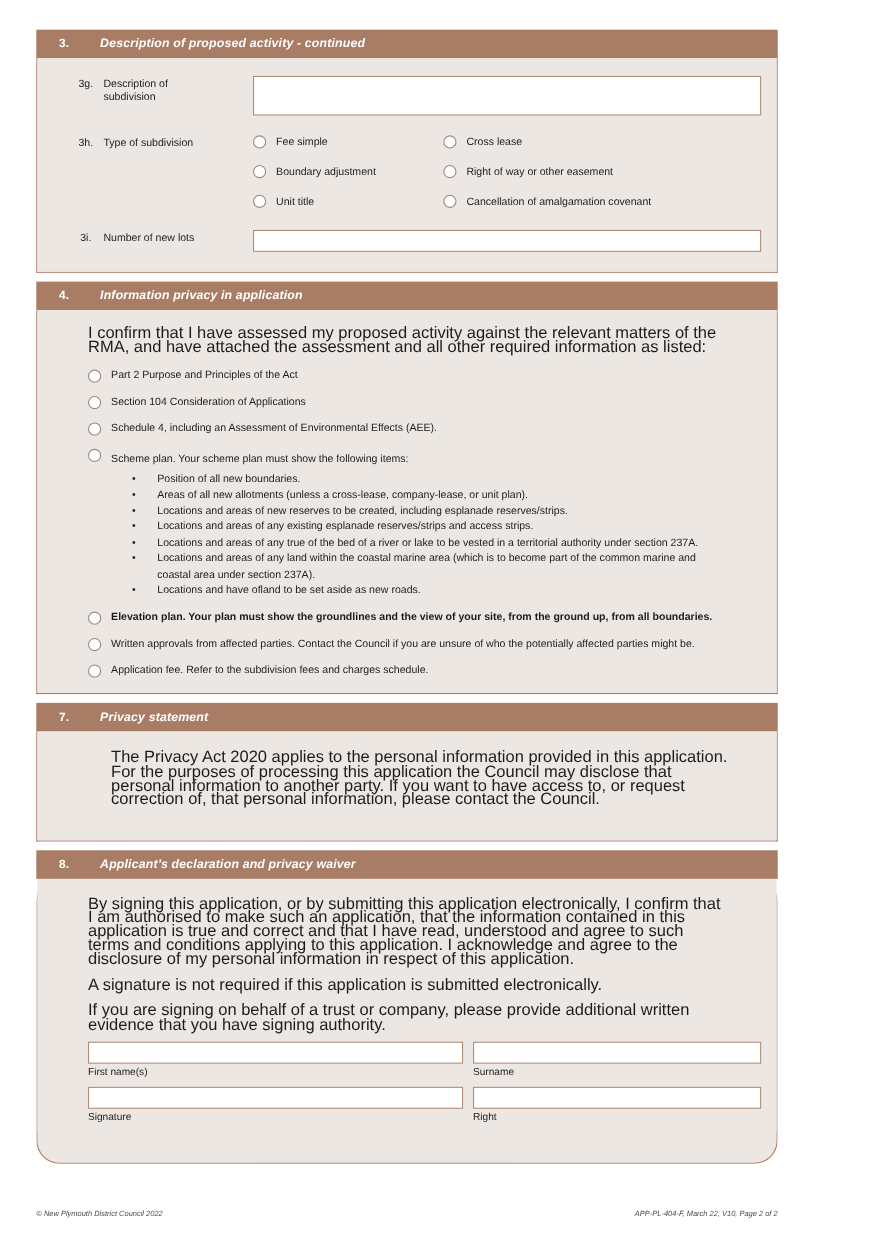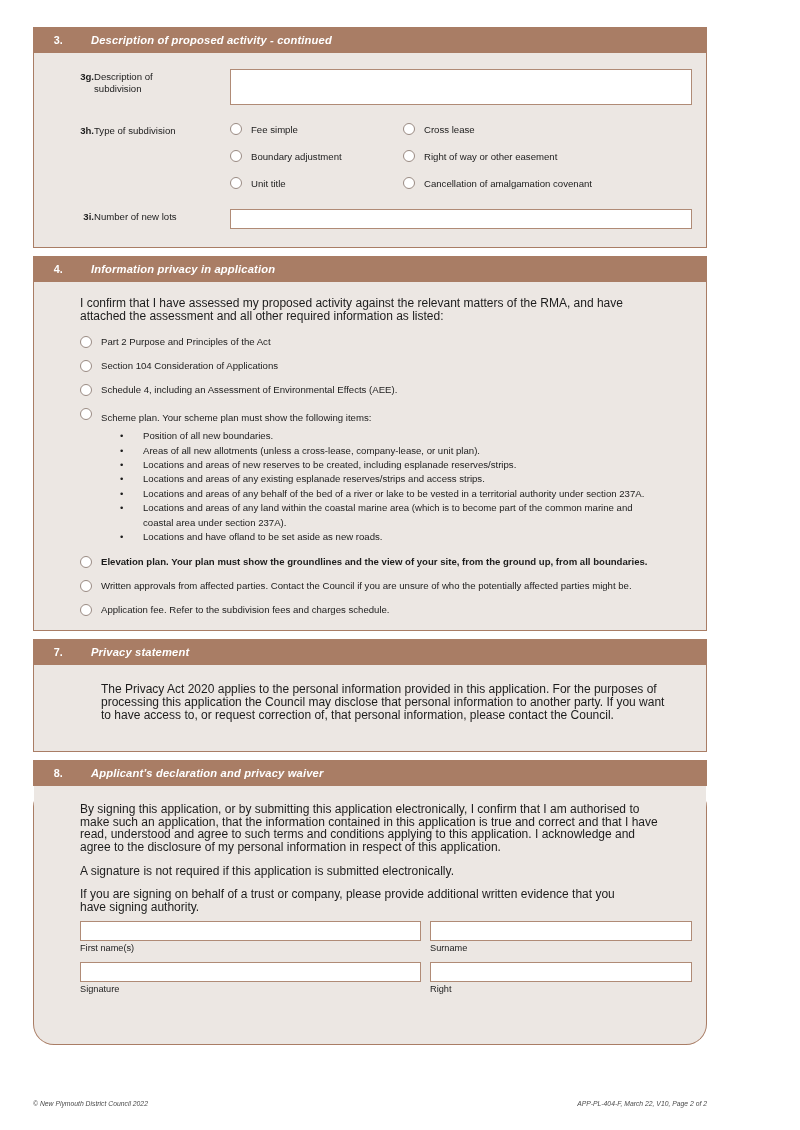--- a/index.html
+++ b/index.html
@@ -60,24 +60,23 @@
   
   .field-row {
     display: flex;
     align-items: flex-start;
   }
   .f-num {
     width: 46px;
     flex: 0 0 46px;
     font-size: 9.6px;
     padding-top: 2px;
-    text-align: right;
+    text-align: center;
     padding-left: 14px;
     box-sizing: border-box;
-    font-weight: bold;
   }
   .f-label {
     width: 136px;
     flex: 0 0 136px;
     font-size: 9.6px;
     line-height: 12.2px;
     padding-top: 2px;
     box-sizing: border-box;
   }
   .f-control {
@@ -154,21 +153,21 @@
     flex: 0 0 42px;
     padding-left: 19px;
     box-sizing: border-box;
   }
   .bullets li .btxt {
     flex: 1 1 auto;
     max-width: 520px;
   }
   
   .para {
-    font-size: 12px;
+    font-size: 15px;
     line-height: 12.6px;
     margin: 0 12px 11px 0;
     max-width: 572px;
   }
   
   .sig-grid {
     display: grid;
     grid-template-columns: 341px 1fr;
     column-gap: 9px;
     row-gap: 0px;
@@ -295,21 +294,21 @@
             <li>
                 <span class="dot">•</span>
                 <span class="btxt">Locations and areas of new reserves to be created, including esplanade reserves/strips.</span>
               </li>
             <li>
                 <span class="dot">•</span>
                 <span class="btxt">Locations and areas of any existing esplanade reserves/strips and access strips.</span>
               </li>
             <li>
                 <span class="dot">•</span>
-                <span class="btxt">Locations and areas of any behalf of the bed of a river or lake to be vested in a territorial authority under section 237A.</span>
+                <span class="btxt">Locations and areas of any true of the bed of a river or lake to be vested in a territorial authority under section 237A.</span>
               </li>
             <li>
                 <span class="dot">•</span>
                 <span class="btxt">Locations and areas of any land within the coastal marine area (which is to become part of the common marine and coastal area under section 237A).</span>
               </li>
             <li>
                 <span class="dot">•</span>
                 <span class="btxt">Locations and have ofland to be set aside as new roads.</span>
               </li>
           </ul>

